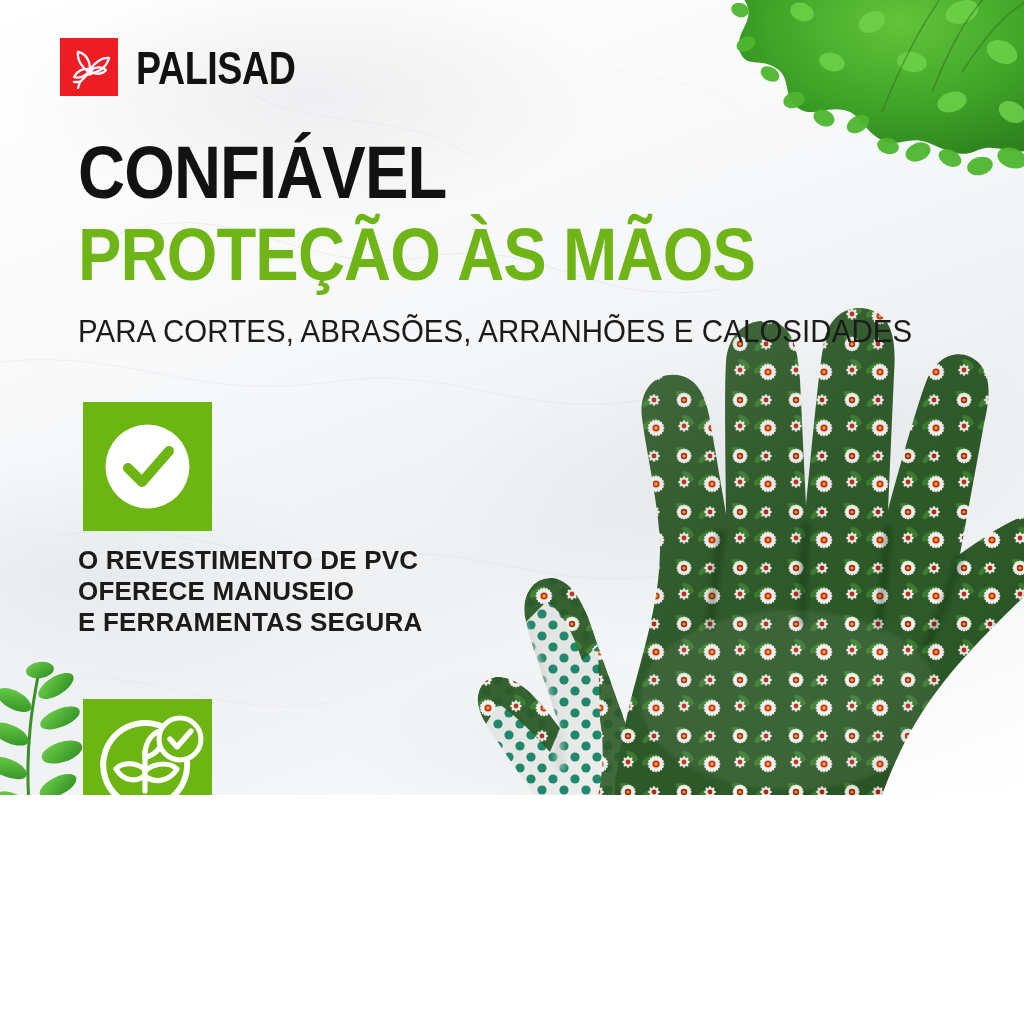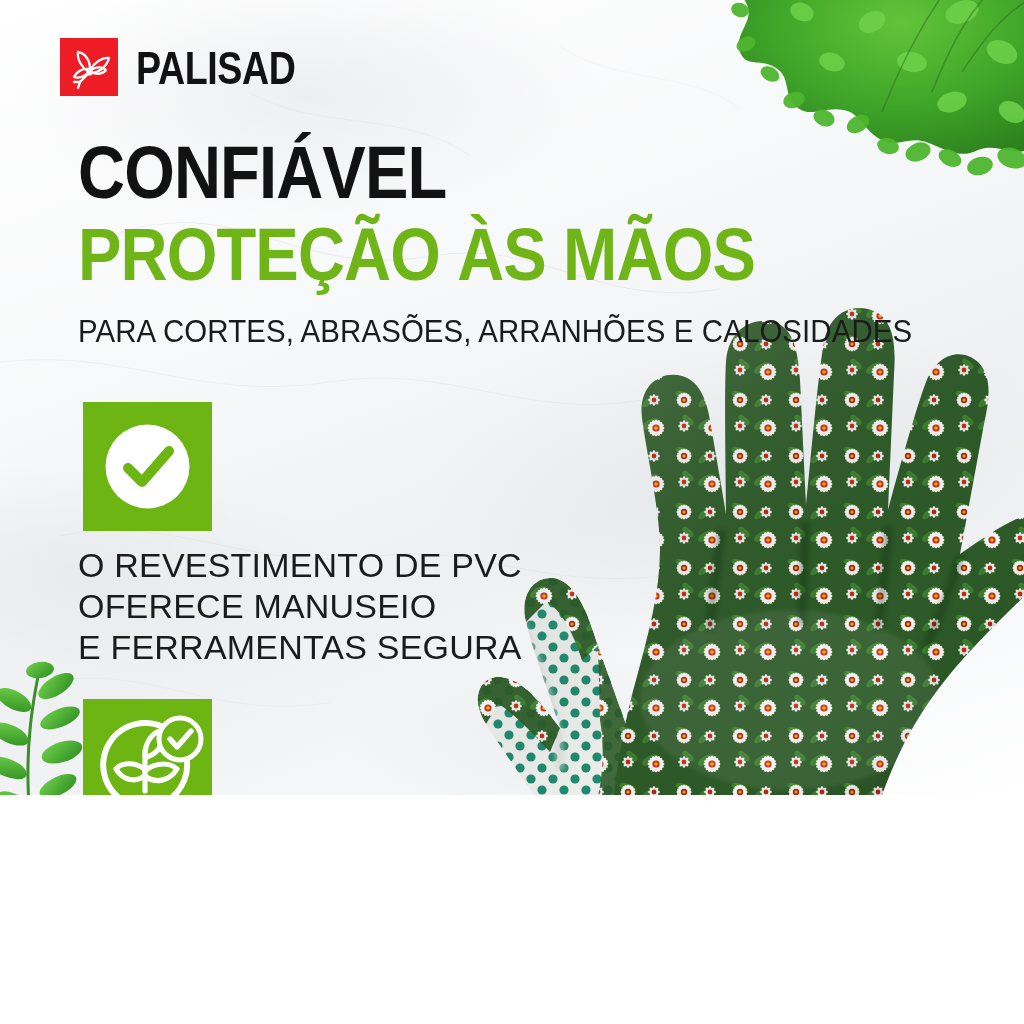--- a/index.html
+++ b/index.html
@@ -48,22 +48,22 @@
     transform:scaleX(.92);transform-origin:left center;
   }
 
   
   .badge{position:absolute;left:83px;width:129px;height:129px;background:#6cb512;}
   .badge svg{position:absolute;inset:0;width:100%;height:100%;}
   .badge-1{top:402px;}
   .badge-2{top:699px;}
 
   .feat-text{
-    position:absolute;left:78px;font-size:34px;line-height:1.20;
-    color:#1b1b1b;font-weight:400;white-space:pre-line;letter-spacing:.2px;
+    position:absolute;left:78px;font-size:26px;line-height:1.20;
+    color:#1b1b1b;font-weight:700;white-space:pre-line;letter-spacing:.2px;
   }
   .feat-1{top:545px;}
   .feat-2{top:843px;}
 
   
   .bush-tr{position:absolute;right:-18px;top:-48px;width:330px;height:260px;}
   .sprig-bl{position:absolute;left:-30px;top:660px;width:128px;height:190px;}
   .bush-tr svg,.sprig-bl svg{width:100%;height:100%;display:block;}
 
   

